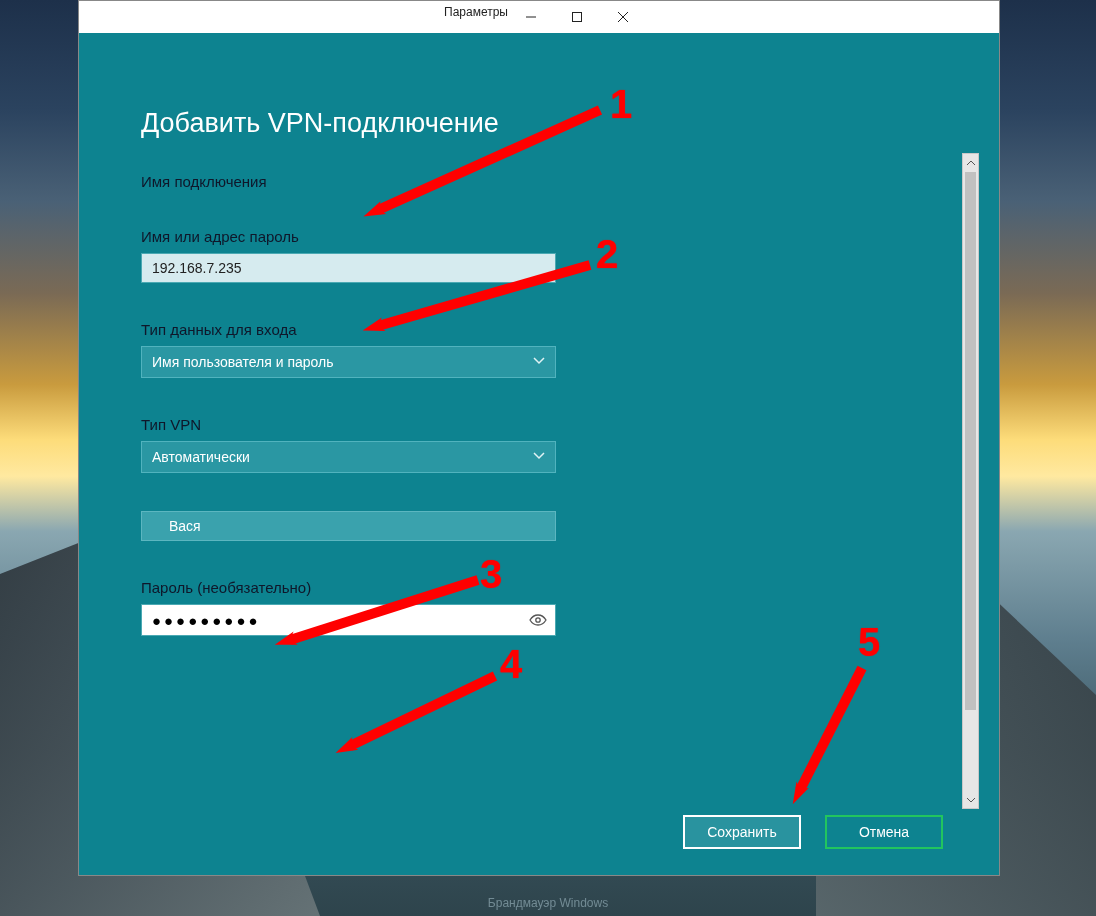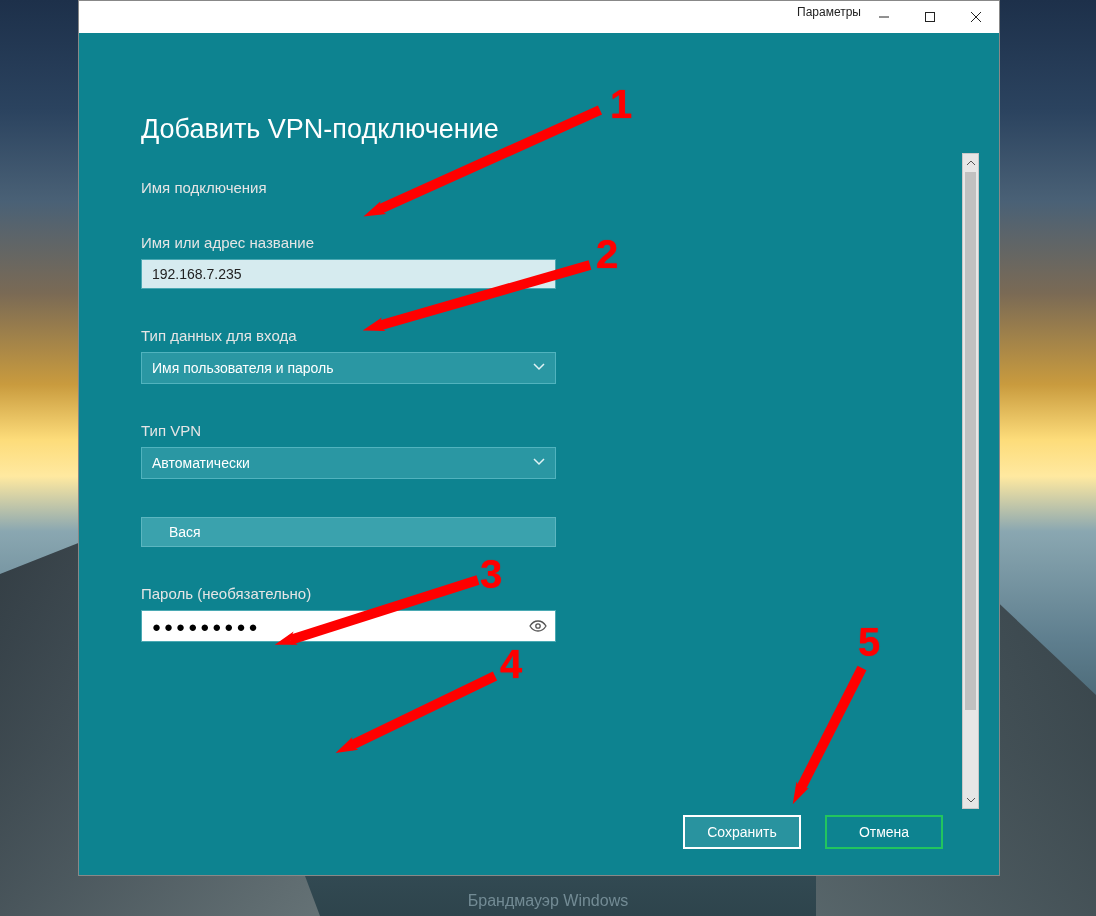--- a/index.html
+++ b/index.html
@@ -55,21 +55,21 @@
     width: 922px;
     height: 33px;
     background: #ffffff;
     border: 1px solid #888;
     border-bottom: none;
     box-sizing: border-box;
   }
   .titlebar {
     display: flex;
     align-items: center;
-    justify-content: flex-end;
+    justify-content: center;
     height: 22px;
     padding: 0 0 0 12px;
   }
   .title-text {
     font-size: 12px;
     color: #222;
   }
   .win-controls {
     display: flex;
     height: 100%;
@@ -103,30 +103,30 @@
     position: absolute;
     left: 62px;
     top: 65px;
     right: 62px;
     bottom: 20px;
   }
 
   .page-heading {
     font-size: 27px;
     font-weight: 300;
-    margin: 16px 0 34px 0;
+    margin: 10px 0 34px 0;
     color: #ffffff;
   }
 
   .field-block {
     margin-bottom: 38px;
   }
   .field-label {
     font-size: 15px;
-    color: #e5e5e5;
+    color: #0f172a;
     margin-bottom: 8px;
   }
   .text-input {
     width: 415px;
     height: 30px;
     background: #d6ebef;
     border: 1px solid #4aa9b3;
     color: #222;
     font-size: 14px;
     padding: 0 10px;
@@ -251,21 +251,21 @@
     color: #ff0000;
     text-shadow: 0 0 1px #ff0000;
   }
 
   .bg-text {
     position:absolute;
     bottom:6px;
     left:50%;
     transform:translateX(-50%);
     color:#9fb9c3;
-    font-size:16px;
+    font-size:12px;
     opacity:0.6;
   }
 </style>
 </head>
 <body>
 
 <div class="desktop-bg">
   <div class="mountain-left"></div>
   <div class="mountain-right"></div>
   <div class="bg-text">Брандмауэр Windows</div>
@@ -298,21 +298,21 @@
 <div class="settings-panel">
 
   <div class="panel-inner">
     <h1 class="page-heading">Добавить VPN-подключение</h1>
 
     <div class="field-block">
       <div class="field-label">Имя подключения</div>
     </div>
 
     <div class="field-block">
-      <div class="field-label">Имя или адрес название</div>
+      <div class="field-label">Имя или адрес пароль</div>
       <input class="text-input" type="text" value="192.168.7.235" style="">
     </div>
 
     <div class="field-block">
       <div class="field-label">Тип данных для входа</div>
       <div class="dropdown">
         <span>Имя пользователя и пароль</span>
         <span class="chev">
           <svg width="12" height="12">
               <polyline points="1,3 6,8 11,3" fill="none" stroke="#e0f3f5" stroke-width="1.5"></polyline>

